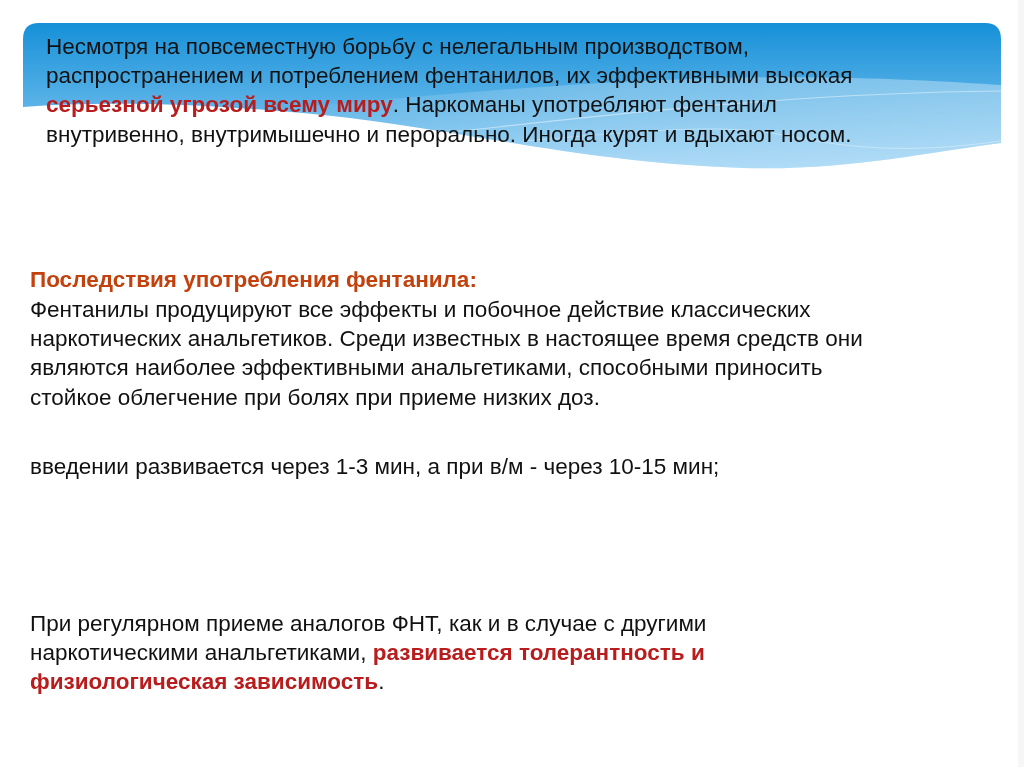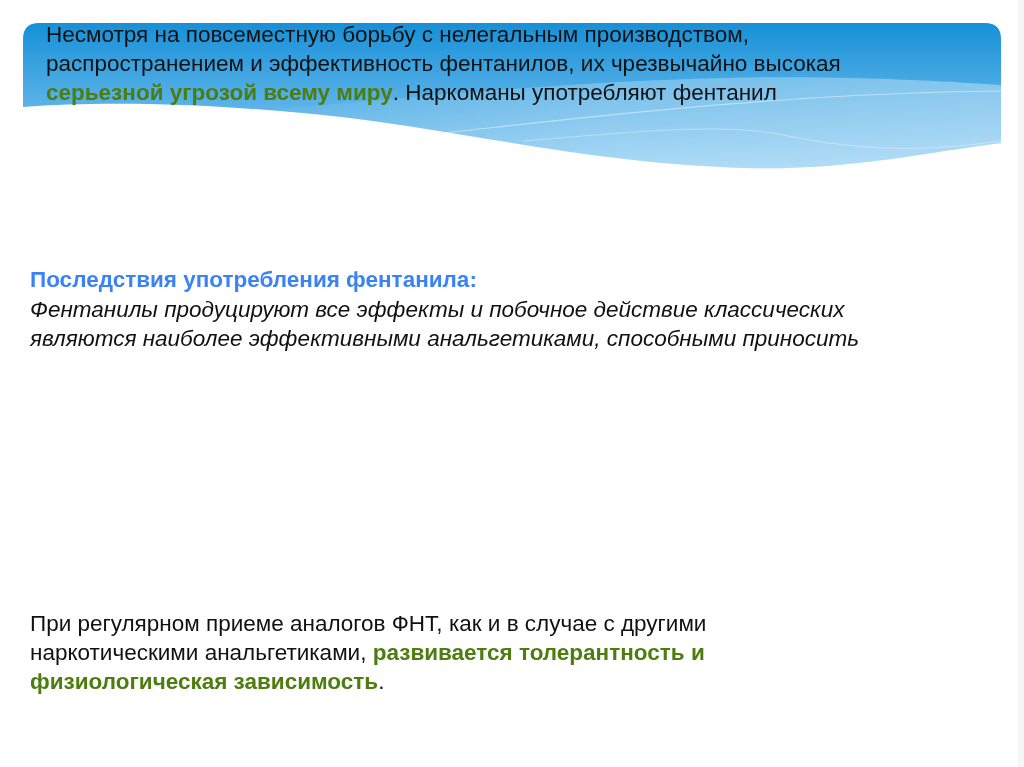--- a/index.html
+++ b/index.html
@@ -16,36 +16,36 @@
   }
   .slide-edge {
     position: absolute; right: 0; top: 0; width: 6px; height: 767px;
     background: #f6f6f6;
   }
   .banner {
     position: absolute; left: 23px; top: 23px; width: 978px; height: 150px;
   }
   .banner svg { display: block; }
   .intro {
-    position: absolute; left: 46px; top: 20px; width: 940px;
+    position: absolute; left: 46px; top: 32px; width: 940px;
     font-size: 22.5px; line-height: 29.2px; color: #111111;
     margin: 0;
   }
   .intro .line, .para .line { display: block; white-space: nowrap; }
-  b { font-weight: bold; color: #4d7c0f; }
+  b { font-weight: bold; color: #b91c1c; }
   .heading {
     position: absolute; left: 30px; top: 265px;
     font-size: 22.5px; line-height: 29.2px; font-weight: bold;
-    color: #3b82f6; margin: 0; white-space: nowrap;
+    color: #c2410c; margin: 0; white-space: nowrap;
   }
   .para {
     position: absolute; left: 30px; width: 960px;
     font-size: 22.5px; line-height: 29.2px; color: #111111; margin: 0;
   }
-  .p1 { top: 295px; font-style: italic; }
+  .p1 { top: 295px; }
   .p2 { top: 452px; }
   .p3 { top: 609px; }
 </style>
 </head>
 <body>
 
 <div class="slide">
 
   <div class="banner">
     <svg width="978" height="150" viewBox="0 0 978 150">
@@ -68,32 +68,36 @@
 
       <path d="M200,90 C350,80 500,60 700,55 C820,52 920,58 978,62 L978,120
                C900,130 820,148 720,145 C560,140 430,105 300,92 Z" fill="url(#wl)"></path>
       <path d="M420,110 C560,95 760,70 978,68" stroke="#ffffff" stroke-opacity="0.45" stroke-width="1.2" fill="none"></path>
       <path d="M500,118 C620,108 700,100 760,112 C820,124 880,132 978,118" stroke="#ffffff" stroke-opacity="0.35" stroke-width="1" fill="none"></path>
     </svg>
   </div>
 
   <p class="intro">
     <span class="line"><span>Несмотря на повсеместную борьбу с нелегальным производством,</span></span>
-    <span class="line"><span>распространением и эффективность фентанилов, их чрезвычайно высокая</span></span>
+    <span class="line"><span>распространением и потреблением фентанилов, их эффективными высокая</span></span>
     <span class="line"><b>серьезной угрозой всему миру</b><span>. Наркоманы употребляют фентанил</span></span>
+    <span class="line"><span>внутривенно, внутримышечно и перорально. Иногда курят и вдыхают носом.</span></span>
   </p>
 
   <h2 class="heading">Последствия употребления фентанила:</h2>
 
   <p class="para p1">
     <span class="line"><span>Фентанилы продуцируют все эффекты и побочное действие классических</span></span>
+    <span class="line"><span>наркотических анальгетиков. Среди известных в настоящее время средств они</span></span>
     <span class="line"><span>являются наиболее эффективными анальгетиками, способными приносить</span></span>
+    <span class="line"><span>стойкое облегчение при болях при приеме низких доз.</span></span>
   </p>
 
   <p class="para p2">
+    <span class="line"><span>введении развивается через 1-3 мин, а при в/м - через 10-15 мин;</span></span>
   </p>
 
   <p class="para p3">
     <span class="line"><span>При регулярном приеме аналогов ФНТ, как и в случае с другими</span></span>
     <span class="line"><span>наркотическими анальгетиками, </span><b>развивается толерантность и</b></span>
     <span class="line"><b>физиологическая зависимость</b><span>.</span></span>
   </p>
 
   <div class="slide-edge"></div>
 </div>

